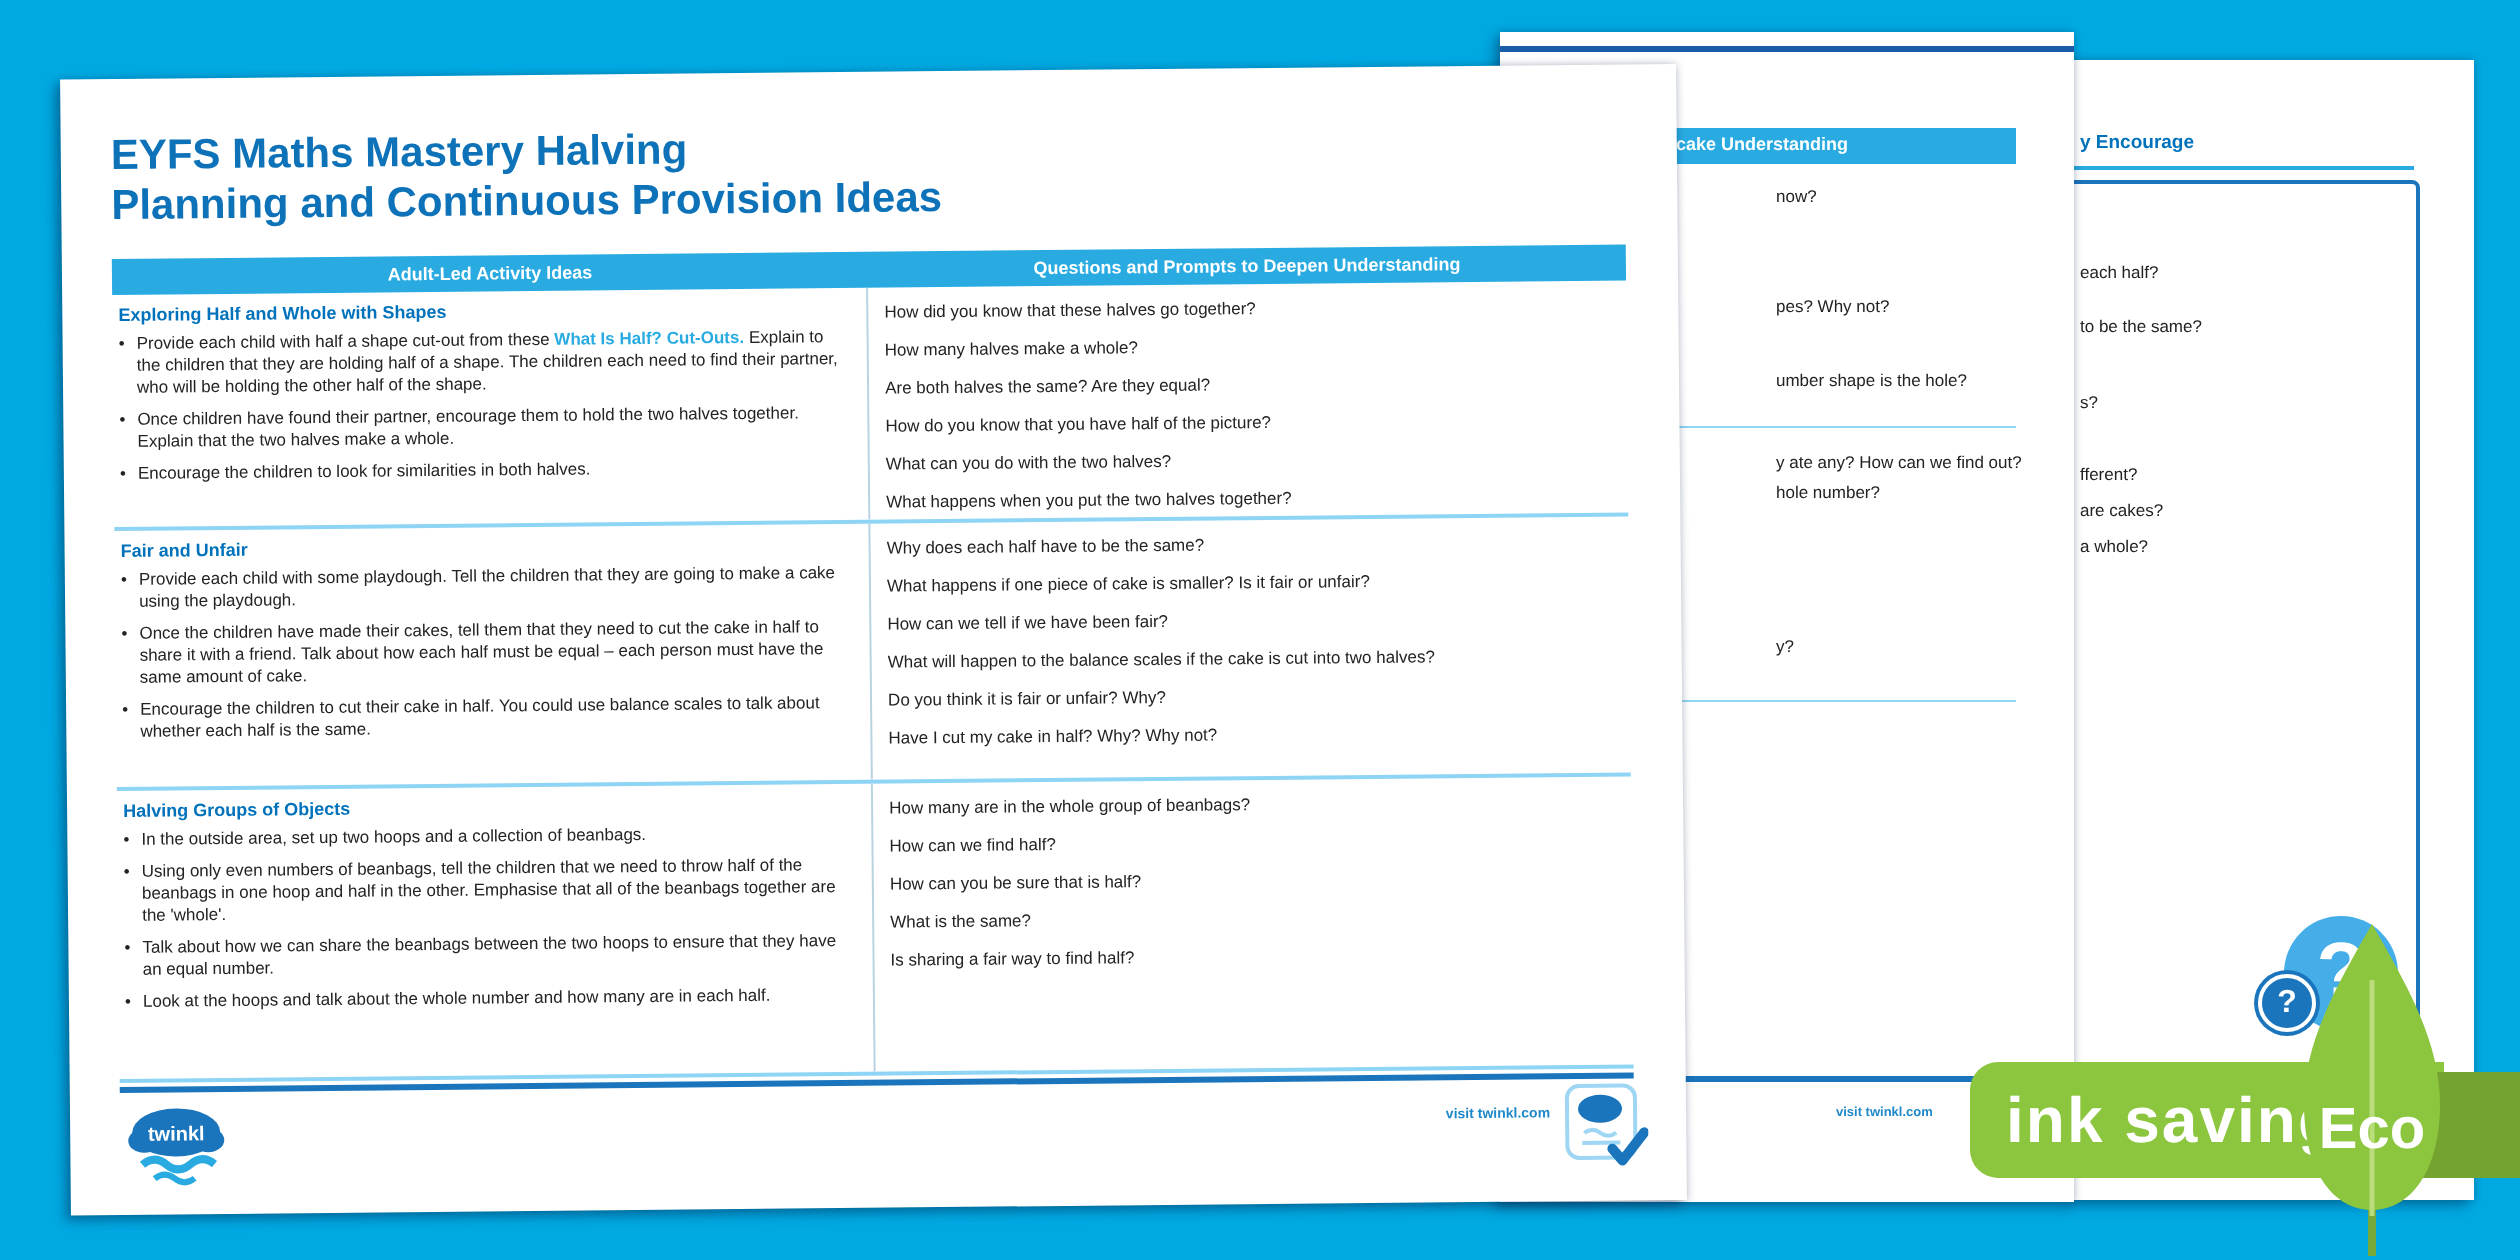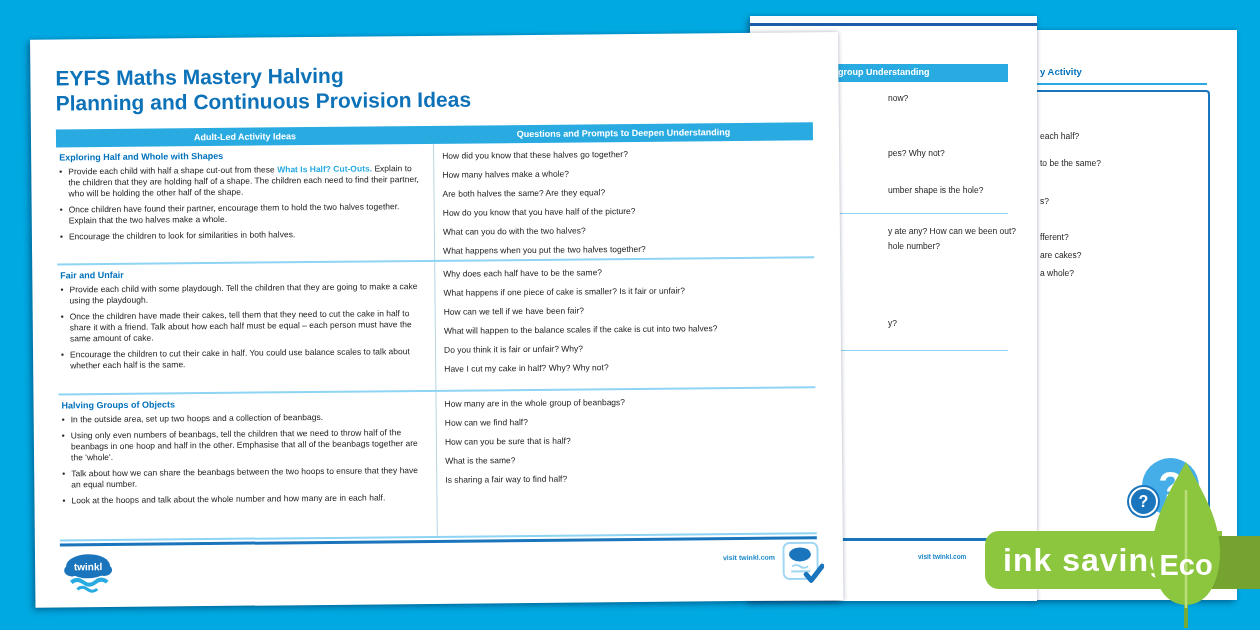--- a/index.html
+++ b/index.html
@@ -68,43 +68,43 @@
     background:#76a83a;z-index:39;}
   .eco-label{position:absolute;left:1147px;top:549px;width:78px;text-align:center;
     color:#ffffff;font-weight:bold;font-size:29px;z-index:44;}
 </style>
 </head>
 <body>
 
 <div class="canvas">
 
   <div class="page page3">
-    <div class="p3-header">y Activity</div>
+    <div class="p3-header">y Encourage</div>
     <div class="p3-underline"></div>
     <div class="p3-box"></div>
     <div class="p3-frag" style="top:101px">each half?</div>
     <div class="p3-frag" style="top:128px">to be the same?</div>
     <div class="p3-frag" style="top:166px">s?</div>
     <div class="p3-frag" style="top:202px">fferent?</div>
     <div class="p3-frag" style="top:220px">are cakes?</div>
     <div class="p3-frag" style="top:238px">a whole?</div>
     <div class="q-big">?</div>
     <div class="q-small">?</div>
   </div>
 
   <div class="page page2">
     <div class="p2-topline"></div>
     <div class="p2-band">
-      <span>group Understanding</span>
+      <span>cake Understanding</span>
     </div>
     <div class="p2-frag" style="top:77px">now?</div>
     <div class="p2-frag" style="top:132px">pes? Why not?</div>
     <div class="p2-frag" style="top:169px">umber shape is the hole?</div>
     <div class="p2-div" style="top:197px"></div>
-    <div class="p2-frag" style="top:210px">y ate any? How can we been out?</div>
+    <div class="p2-frag" style="top:210px">y ate any? How can we find out?</div>
     <div class="p2-frag" style="top:225px">hole number?</div>
     <div class="p2-frag" style="top:302px">y?</div>
     <div class="p2-div" style="top:334px"></div>
     <div class="p2-darkline"></div>
     <div class="p2-visit">visit twinkl.com</div>
   </div>
 
   <div class="page page1">
     <div class="p1-title">
       <div>EYFS Maths Mastery Halving</div>

